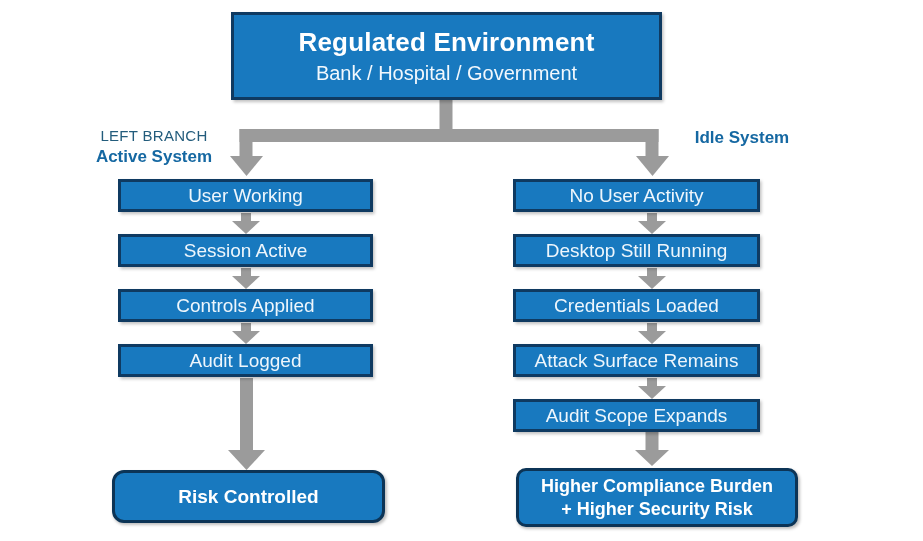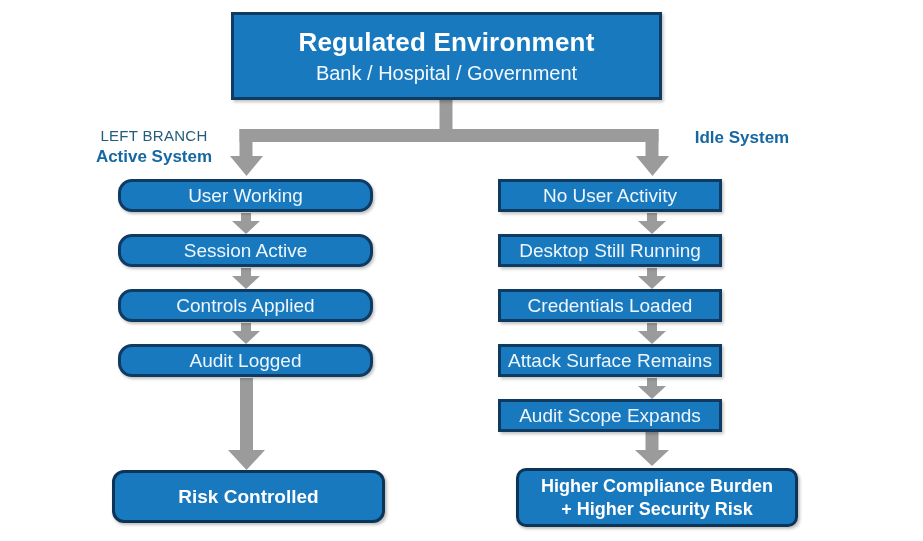--- a/index.html
+++ b/index.html
@@ -34,22 +34,22 @@
   .top-title { font-size: 26px; font-weight: bold; letter-spacing: 0.2px; }
   .top-subtitle { font-size: 20px; margin-top: 4px; color: #f2f8fd; }
 
   .branch-label { position: absolute; text-align: center; line-height: 1.25; }
   .branch-left  { left: 78px;  top: 127px; width: 152px; }
   .branch-right { left: 672px; top: 127px; width: 140px; }
   .kicker { font-size: 15px; color: #235c7c; letter-spacing: 0.3px; }
   .bname  { font-size: 17px; font-weight: bold; color: #1568a2; }
 
   .step { height: 33px; font-size: 19px; color: #eef6fc; }
-  .step-l { left: 118px; width: 255px; border-radius: 14px; }
-  .step-r { left: 498px; width: 224px; }
+  .step-l { left: 118px; width: 255px; }
+  .step-r { left: 513px; width: 247px; }
   .rl1 { top: 179px; } .rl2 { top: 234px; } .rl3 { top: 289px; } .rl4 { top: 344px; }
   .rr1 { top: 179px; } .rr2 { top: 234px; } .rr3 { top: 289px; } .rr4 { top: 344px; } .rr5 { top: 399px; }
 
   .outcome {
     border-radius: 12px;
     border-width: 3px;
     border-color: #0c3456;
     font-weight: bold;
     line-height: 1.25;
   }

